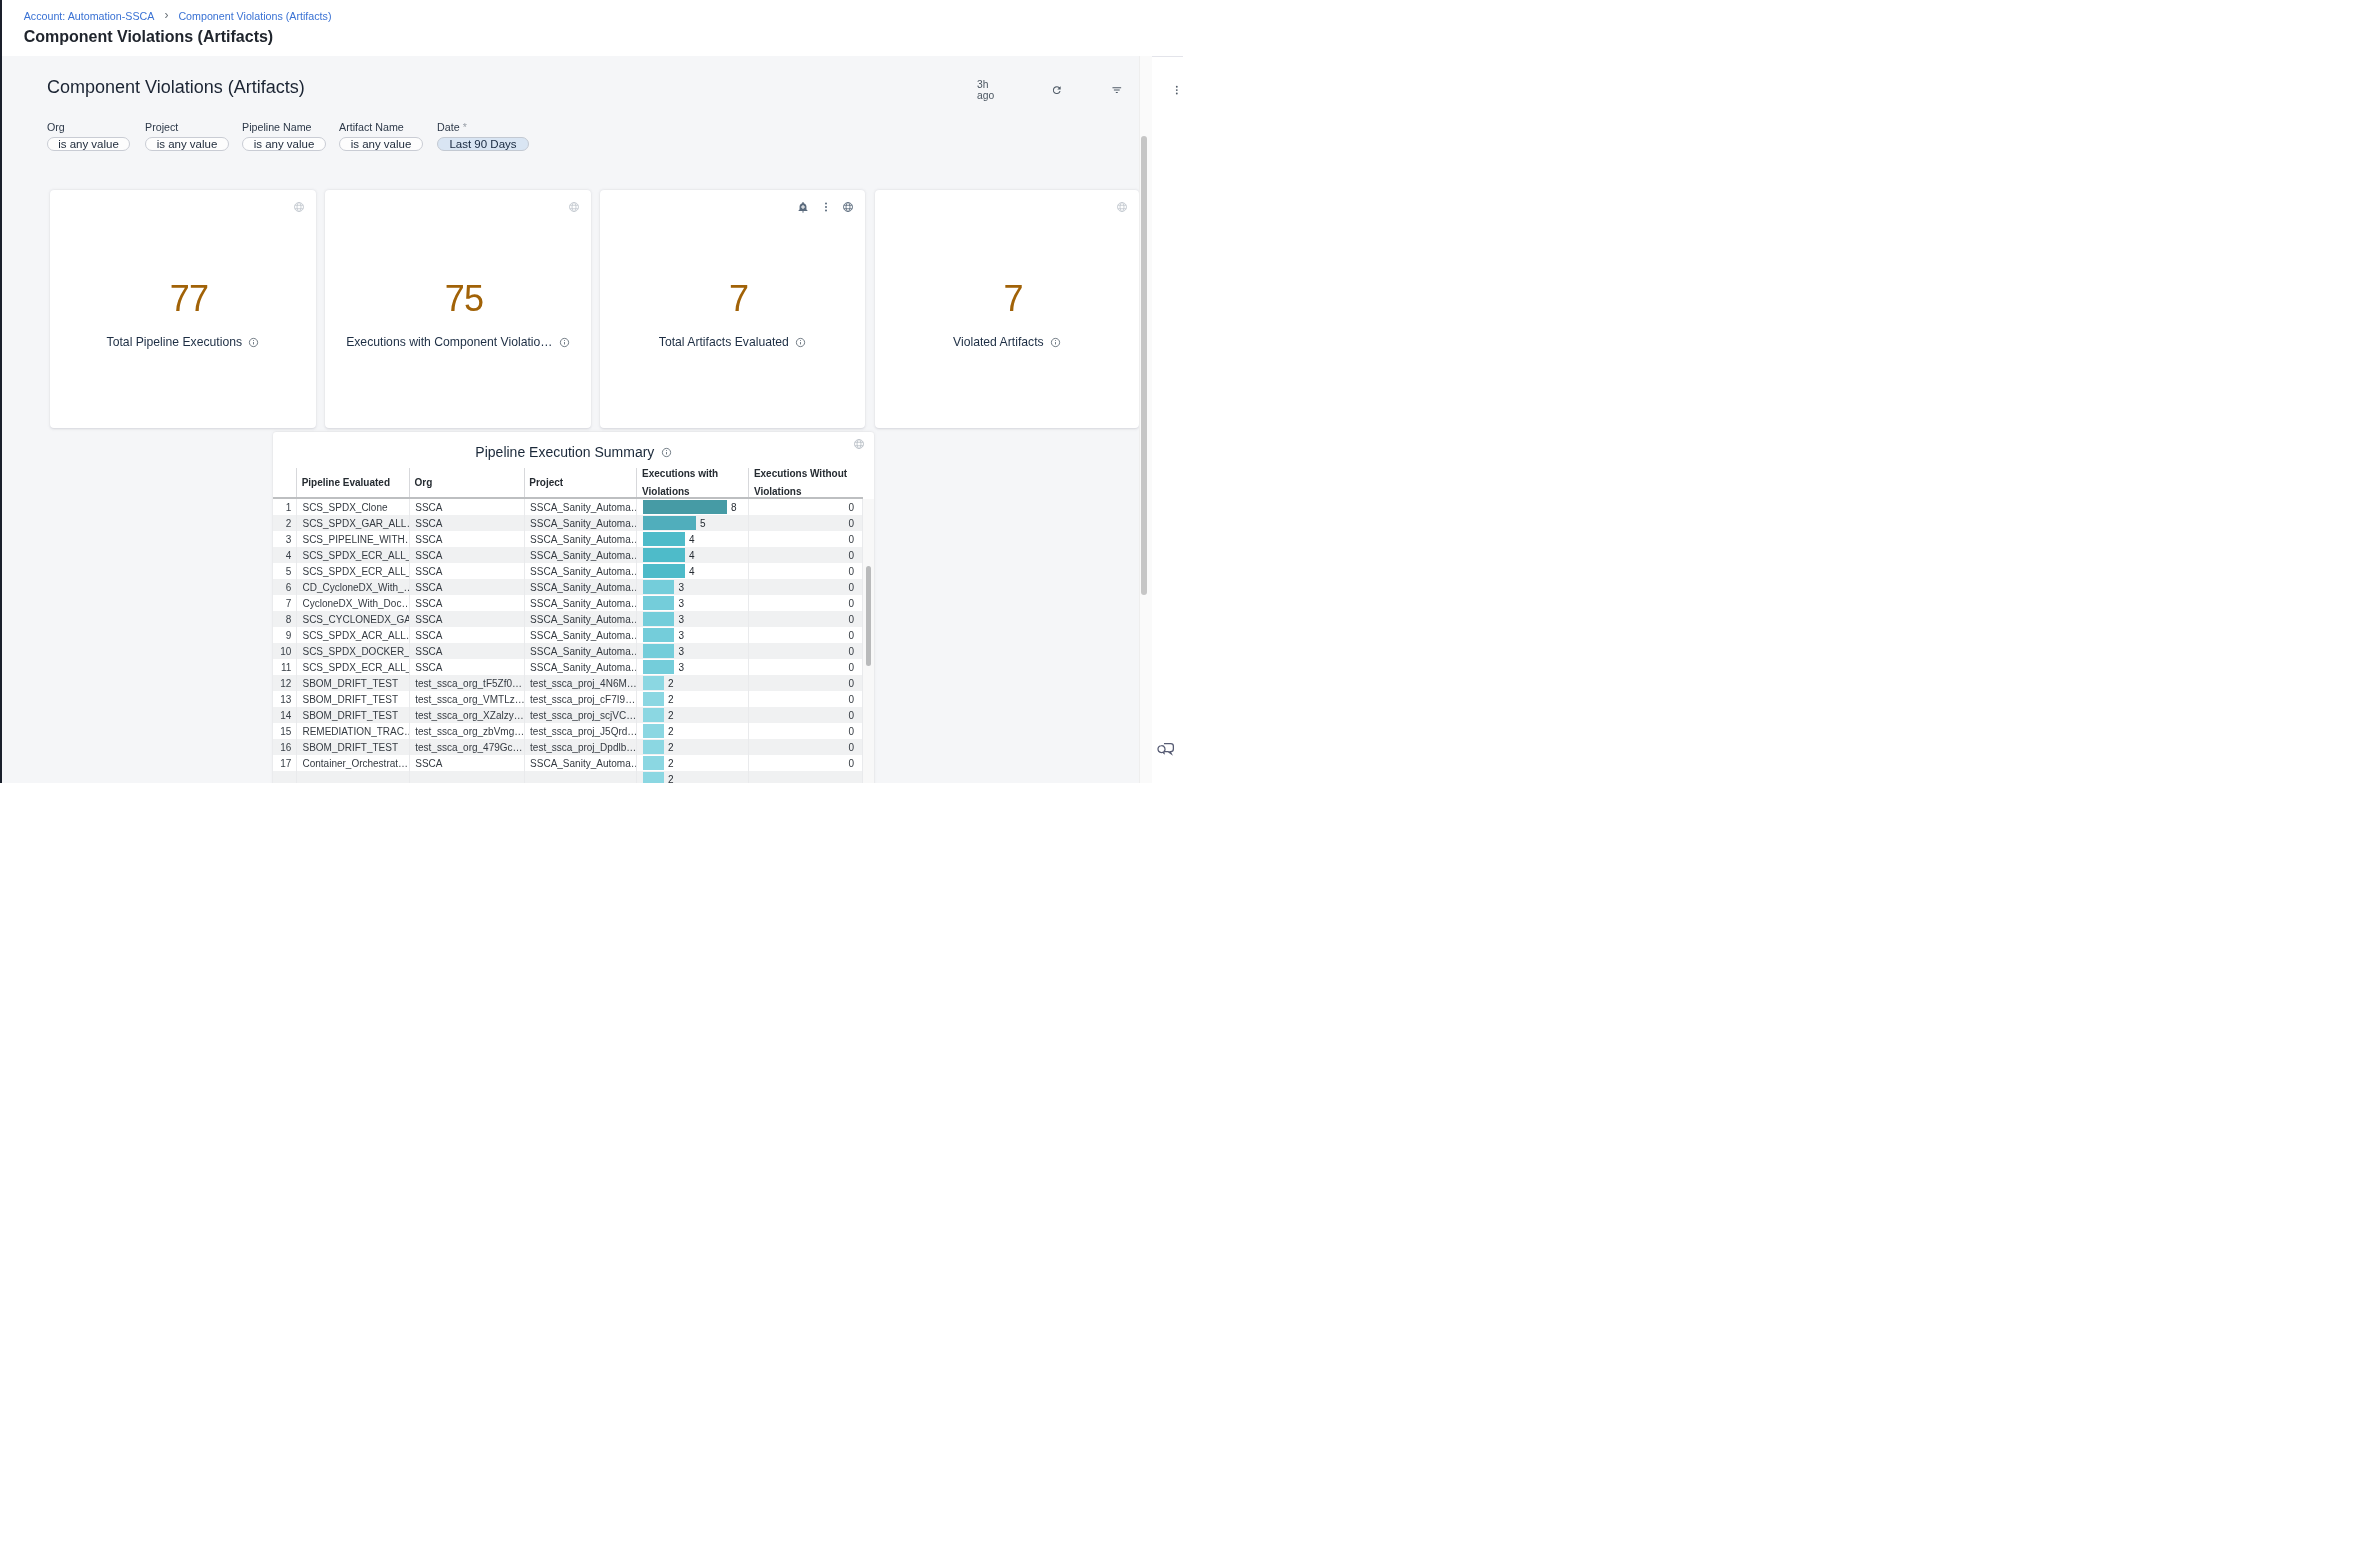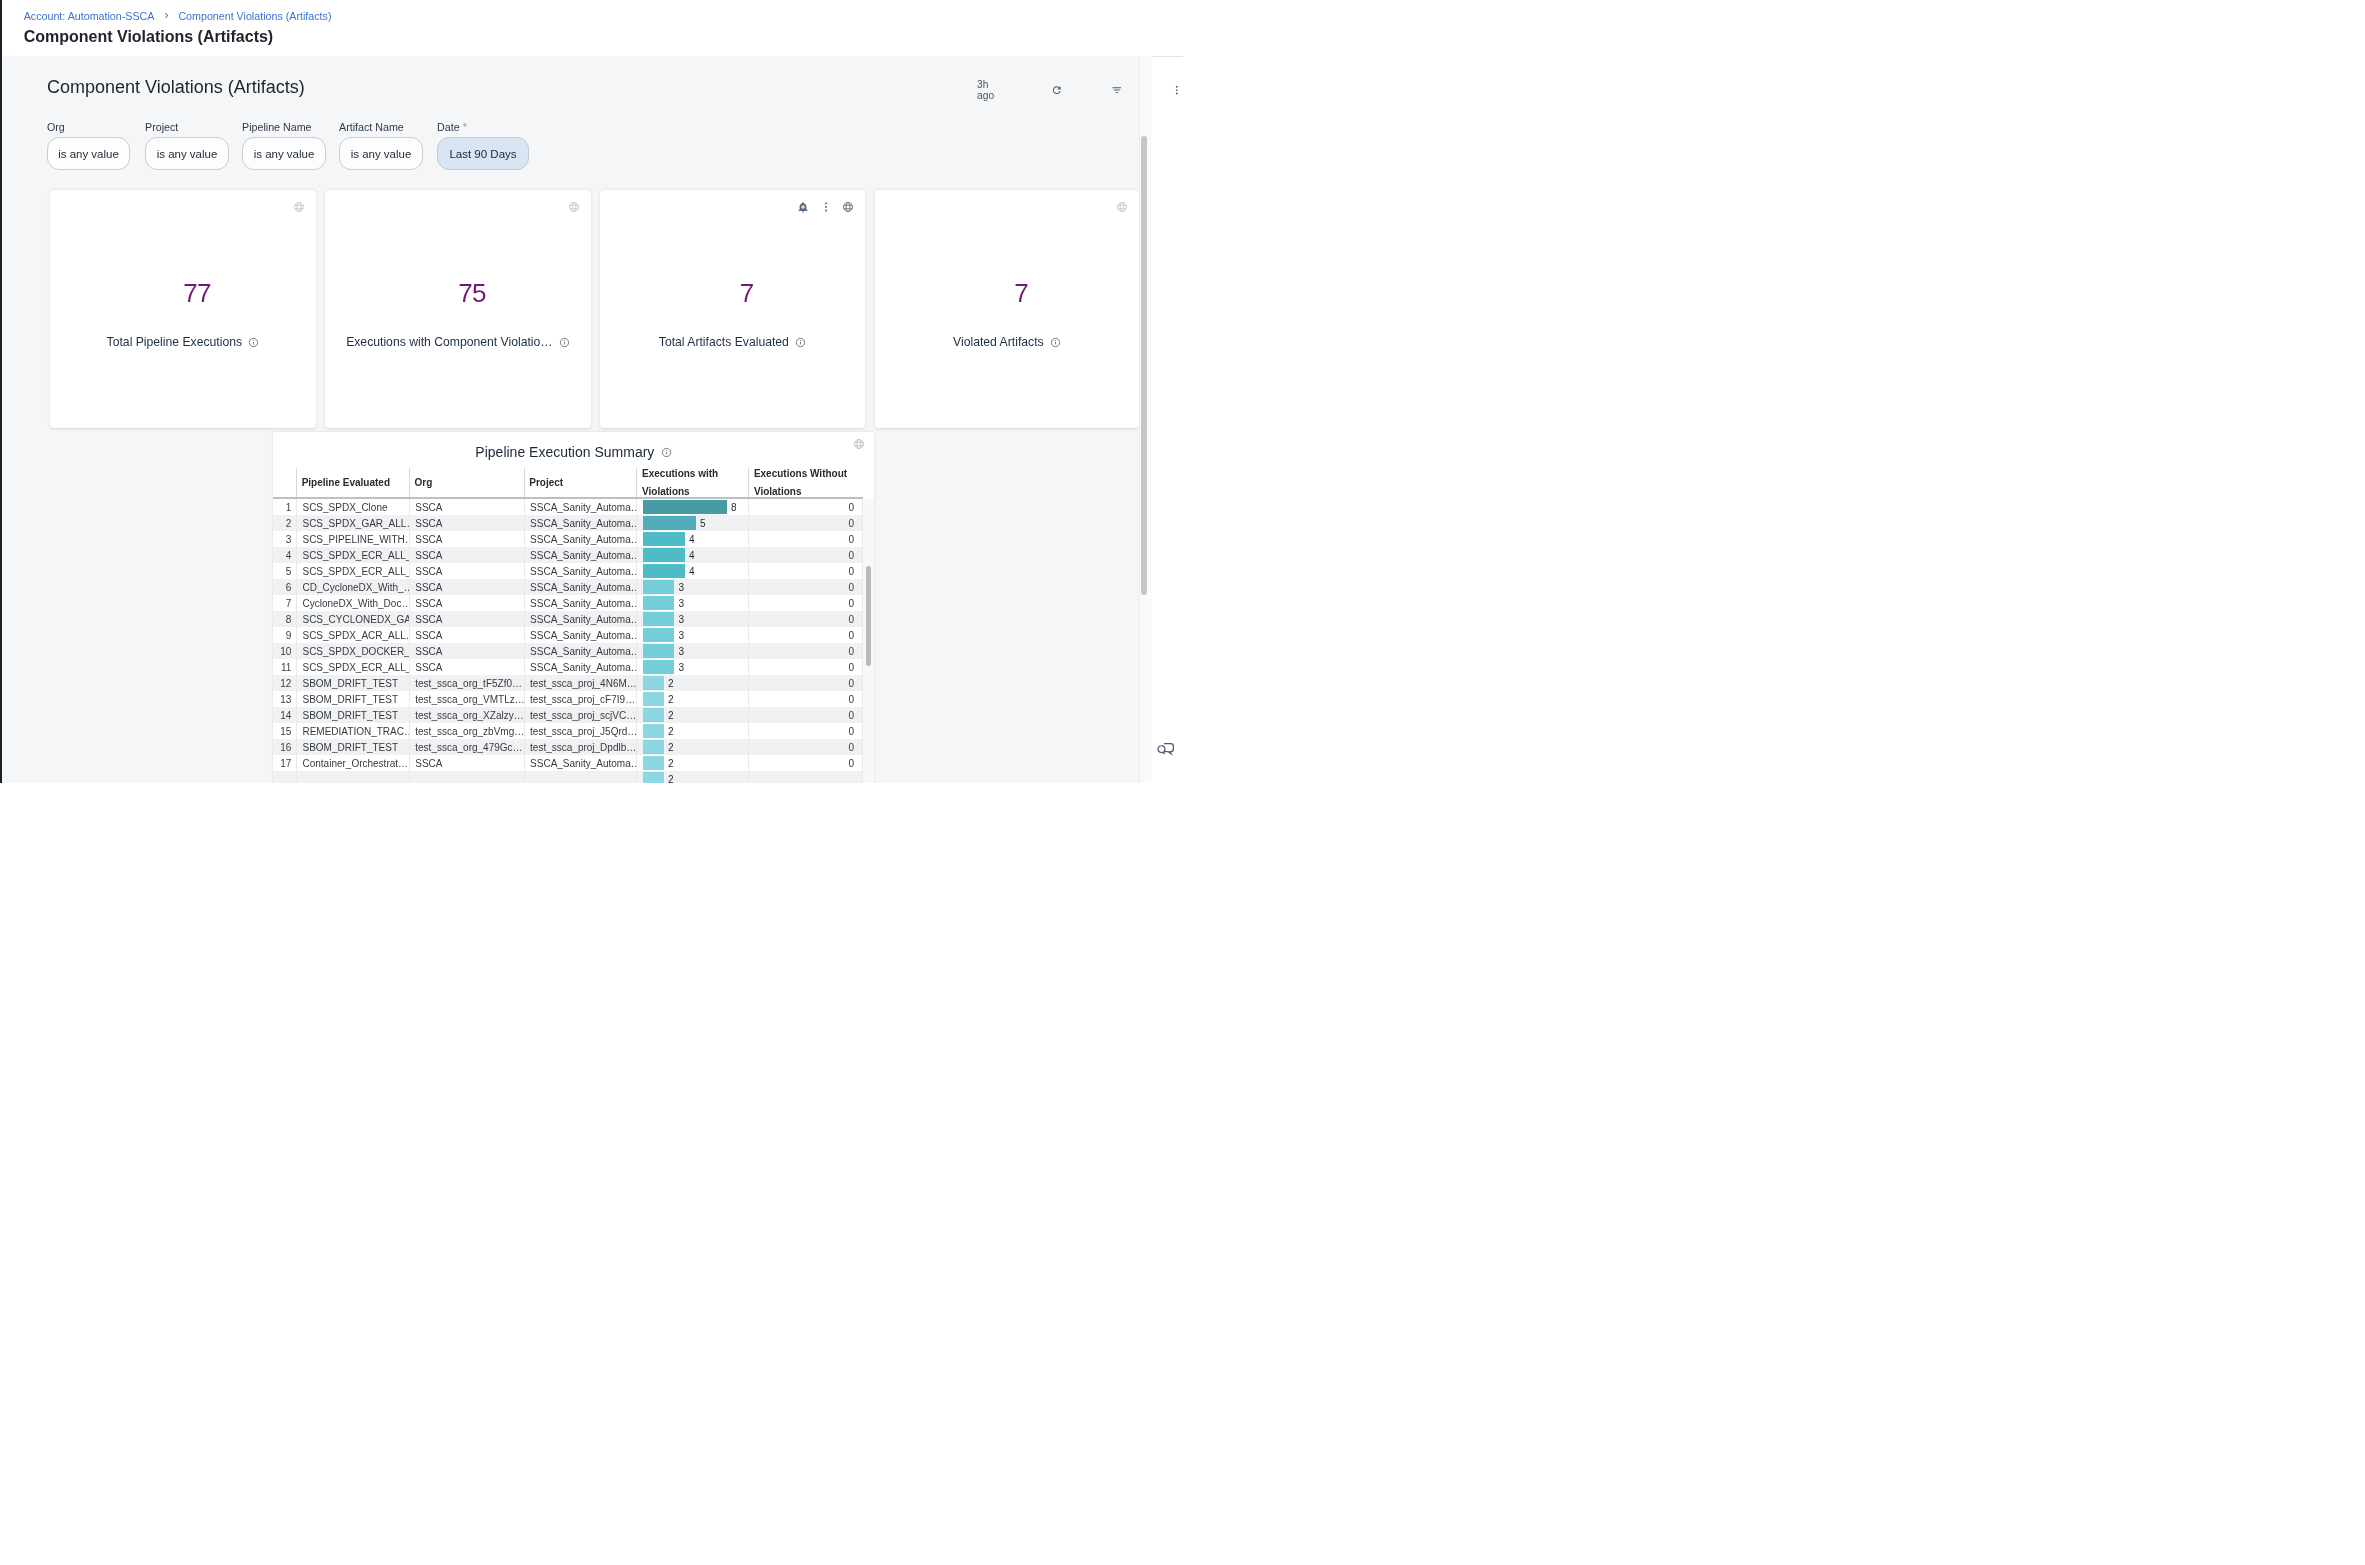--- a/index.html
+++ b/index.html
@@ -24,29 +24,29 @@
   .dash-title{left:47px;top:77px;font-size:18px;font-weight:400;color:#1b2433;}
 
   .dash-controls{top:79px;left:977px;display:flex;align-items:center;color:#4f5a66;gap:28px;}
   .refreshed{font-size:10.3px;color:#4a5560;margin-right:20.5px;}
   .icon-btn{width:14.2px;height:14.2px;cursor:pointer;color:#4f5a66;}
   .icon-btn + .icon-btn{margin-left:20.5px;}
 
   
   .filter-label{top:121px;font-size:10.7px;color:#2d3949;}
   .flabel-star{color:#9ba1a9;margin-left:3.2px;}
-  .chip{top:137px;height:33px;background:#fdfdfd;border:0.8px solid #c9ccd4;border-radius:12px;
+  .chip{top:137px;height:14px;background:#fdfdfd;border:0.8px solid #c9ccd4;border-radius:12px;
         display:flex;align-items:center;justify-content:center;font-size:11.5px;color:#222e3e;cursor:pointer;box-sizing:border-box;}
   .chip.active{background:#d9e5f3;border-color:#c3c9d2;color:#16273e;font-weight:500;}
 
   
   .tile{top:190px;height:238px;background:#fff;border-radius:4px;
         box-shadow:0 0.8px 1.6px rgba(40,41,61,.06),0 0.8px 3.2px rgba(96,97,112,.14);}
-  .tile-value{position:absolute;top:88px;left:14px;width:100%;text-align:center;
-              font-size:26px;font-weight:400;color:#701a75;letter-spacing:-0.8px;}
+  .tile-value{position:absolute;top:88px;left:6px;width:100%;text-align:center;
+              font-size:36px;font-weight:400;color:#a16207;letter-spacing:-0.8px;}
   .tile-label{position:absolute;top:145px;left:0;width:100%;display:flex;align-items:center;
               justify-content:center;gap:6.3px;font-size:12.2px;color:#1d2e44;}
   .tile-icons{position:absolute;top:11px;right:11px;display:flex;align-items:center;gap:10.3px;}
   .globe-light{color:#c2c8cf;width:12px;height:12px;}
   .tile-icon-dark{color:#5a6a7c;width:12px;height:12px;cursor:pointer;}
   .info-ic{width:11px;height:11px;color:#57636f;flex:0 0 auto;}
 
   
   .table-card{left:273px;top:432px;width:601px;height:363px;background:#fff;border-radius:3.2px;
               box-shadow:0 0.8px 1.6px rgba(40,41,61,.06),0 0.8px 3.2px rgba(96,97,112,.14);overflow:hidden;}

